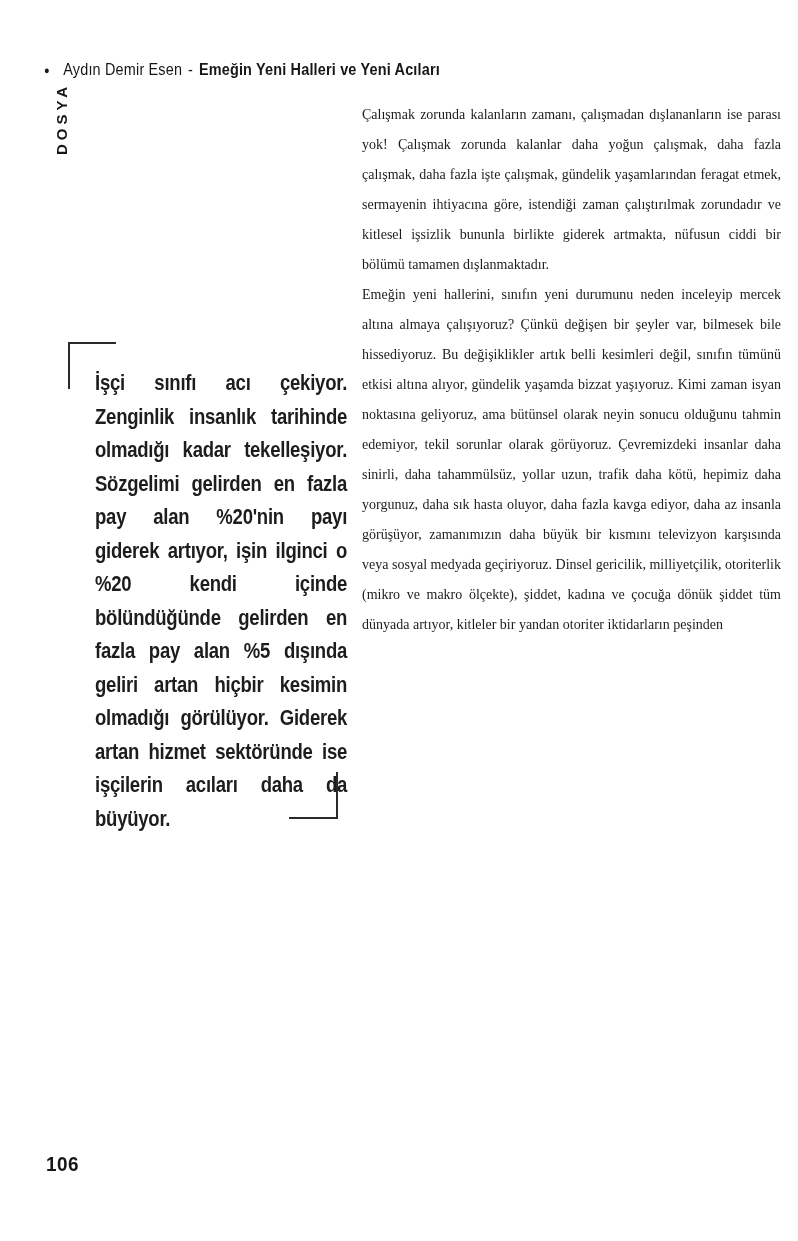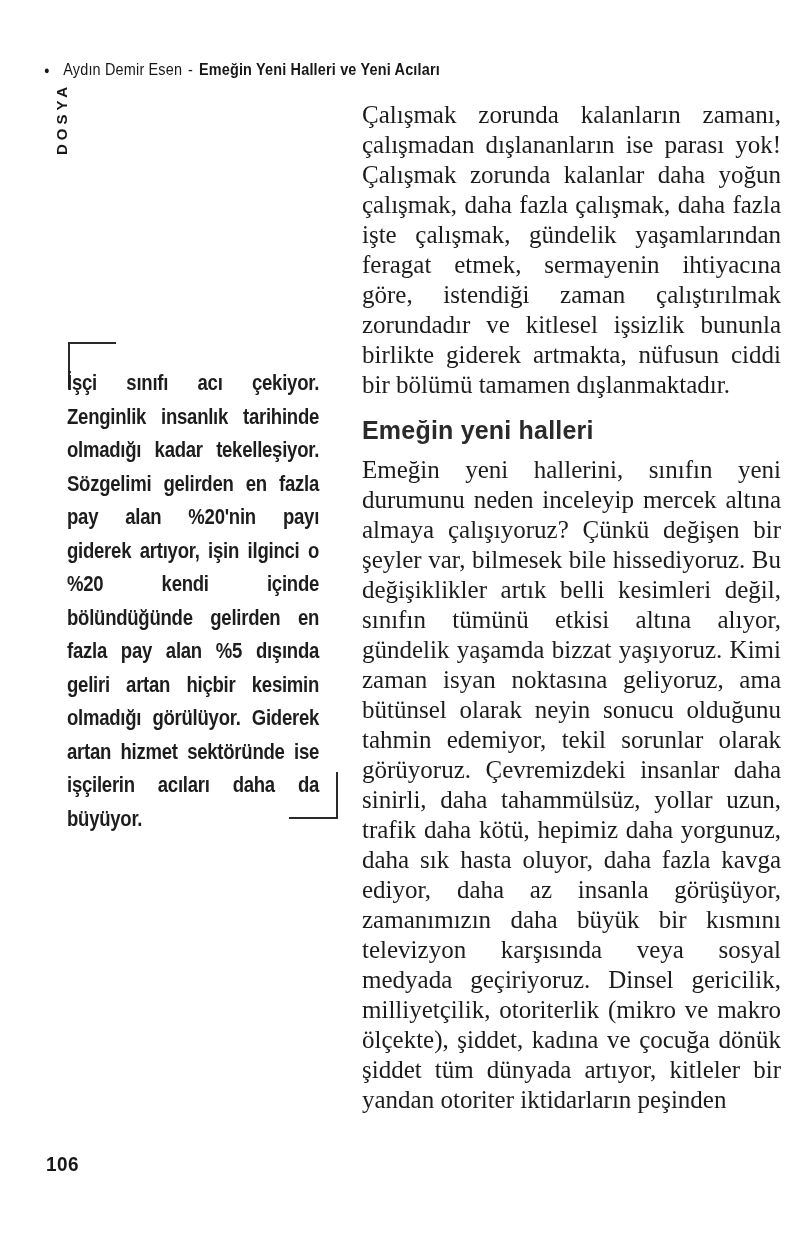--- a/index.html
+++ b/index.html
@@ -81,21 +81,21 @@
     position: absolute;
     left: 289px;
     top: 772px;
     width: 47px;
     height: 45px;
     border-bottom: 2px solid #2a2a2a;
     border-right: 2px solid #2a2a2a;
   }
   .pullquote {
     position: absolute;
-    left: 67px;
+    left: 95px;
     top: 366px;
     width: 252px;
   }
   .pullquote .cond {
     width: 299px;
     transform: scaleX(0.843);
     transform-origin: 0 0;
     font-weight: 700;
     font-size: 22px;
     line-height: 33.5px;
@@ -106,21 +106,21 @@
 
   
   .article-col {
     position: absolute;
     left: 362px;
     top: 100px;
     width: 419px;
   }
   .body-para {
     font-family: "Liberation Serif", serif;
-    font-size: 25px;
+    font-size: 14px;
     line-height: 30px;
     text-align: justify;
     color: #1c1c1c;
     margin: 0;
   }
   .section-heading {
     font-family: "Liberation Sans", sans-serif;
     font-weight: 700;
     font-size: 25px;
     letter-spacing: 0.2px;
@@ -160,19 +160,18 @@
 <div class="dosya">DOSYA</div>
 
 <div class="quote-open-bracket"></div>
 <div class="pullquote">
   <div class="cond">İşçi sınıfı acı çekiyor. Zenginlik insanlık tarihinde olmadığı kadar tekelleşiyor. Sözgelimi gelirden en fazla pay alan %20'nin payı giderek artıyor, işin ilginci o %20 kendi içinde bölündüğünde gelirden en fazla pay alan %5 dışında geliri artan hiçbir kesimin olmadığı görülüyor. Giderek artan hizmet sektöründe ise işçilerin acıları daha da büyüyor.</div>
 </div>
 <div class="quote-close-bracket"></div>
 
 <div class="article-col">
   <p class="body-para">Çalışmak zorunda kalanların zamanı, çalışmadan dışlananların ise parası yok! Çalışmak zorunda kalanlar daha yoğun çalışmak, daha fazla çalışmak, daha fazla işte çalışmak, gündelik yaşamlarından feragat etmek, sermayenin ihtiyacına göre, istendiği zaman çalıştırılmak zorundadır ve kitlesel işsizlik bununla birlikte giderek artmakta, nüfusun ciddi bir bölümü tamamen dışlanmaktadır.</p>
-  <h2 class="section-heading">Emeğin yeni halleri</h2>
   <p class="body-para">Emeğin yeni hallerini, sınıfın yeni durumunu neden inceleyip mercek altına almaya çalışıyoruz? Çünkü değişen bir şeyler var, bilmesek bile hissediyoruz. Bu değişiklikler artık belli kesimleri değil, sınıfın tümünü etkisi altına alıyor, gündelik yaşamda bizzat yaşıyoruz. Kimi zaman isyan noktasına geliyoruz, ama bütünsel olarak neyin sonucu olduğunu tahmin edemiyor, tekil sorunlar olarak görüyoruz. Çevremizdeki insanlar daha sinirli, daha tahammülsüz, yollar uzun, trafik daha kötü, hepimiz daha yorgunuz, daha sık hasta oluyor, daha fazla kavga ediyor, daha az insanla görüşüyor, zamanımızın daha büyük bir kısmını televizyon karşısında veya sosyal medyada geçiriyoruz. Dinsel gericilik, milliyetçilik, otoriterlik (mikro ve makro ölçekte), şiddet, kadına ve çocuğa dönük şiddet tüm dünyada artıyor, kitleler bir yandan otoriter iktidarların peşinden</p>
 </div>
 
 <div class="folio">
   <span class="cond">106</span>
 </div>
 
 </body></html>

